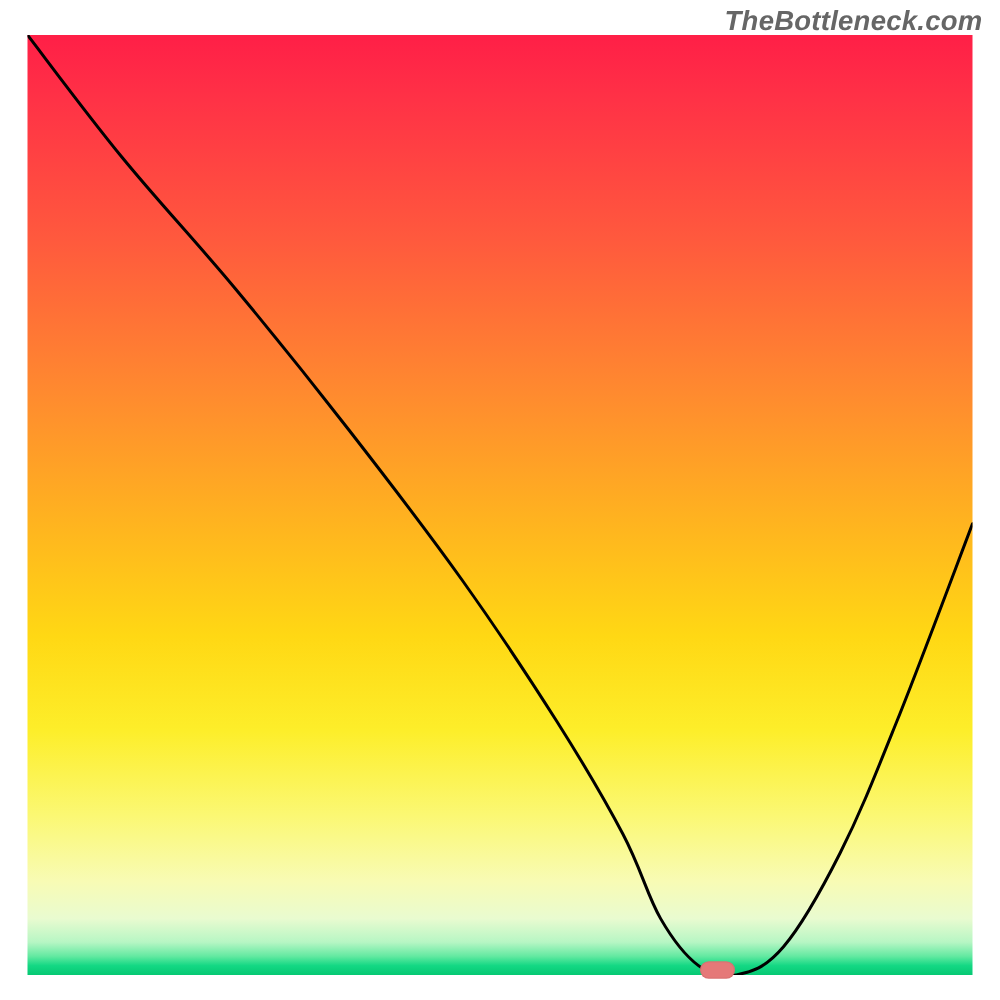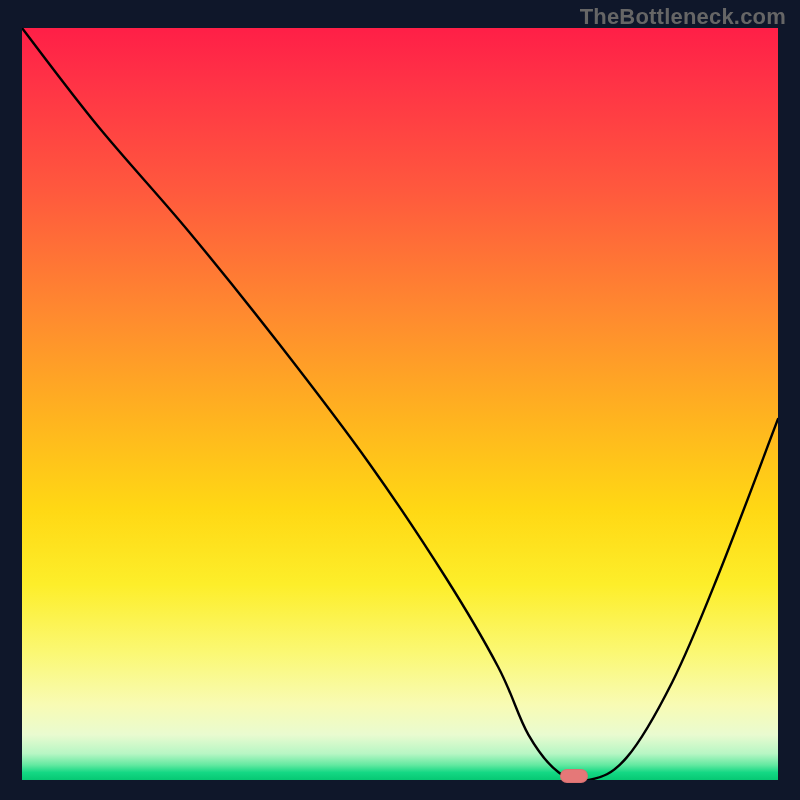--- a/index.html
+++ b/index.html
@@ -8,21 +8,22 @@
     width: 800px;
     height: 800px;
     background: #000;
     font-family: Arial, Helvetica, sans-serif;
     overflow: hidden;
   }
   .frame {
     position: relative;
     width: 800px;
     height: 800px;
-    background: #0f172a;
+    background: #ffffff;
+    font-style: italic;
   }
   .watermark {
     position: absolute;
     top: 4px;
     right: 14px;
     color: #666;
     font-size: 22px;
     font-weight: 600;
     letter-spacing: 0.2px;
     z-index: 10;

